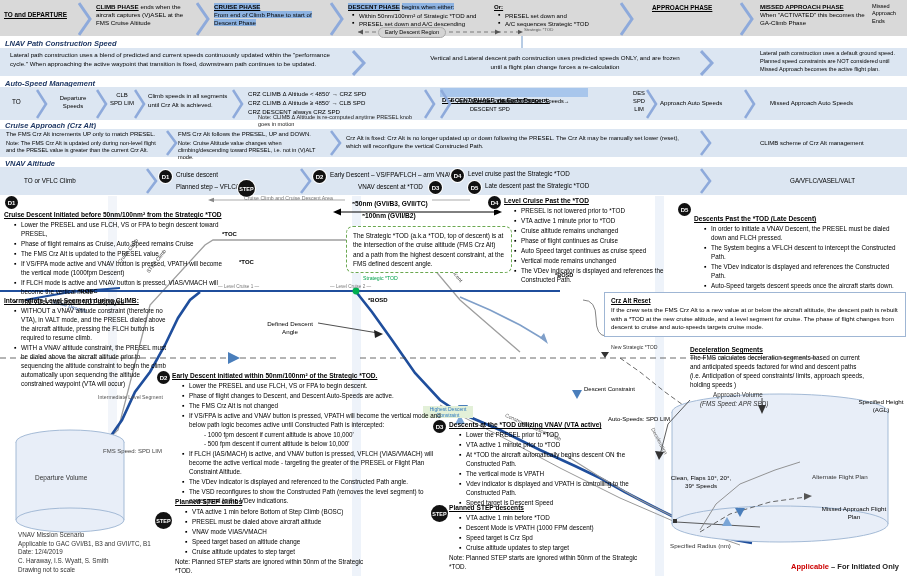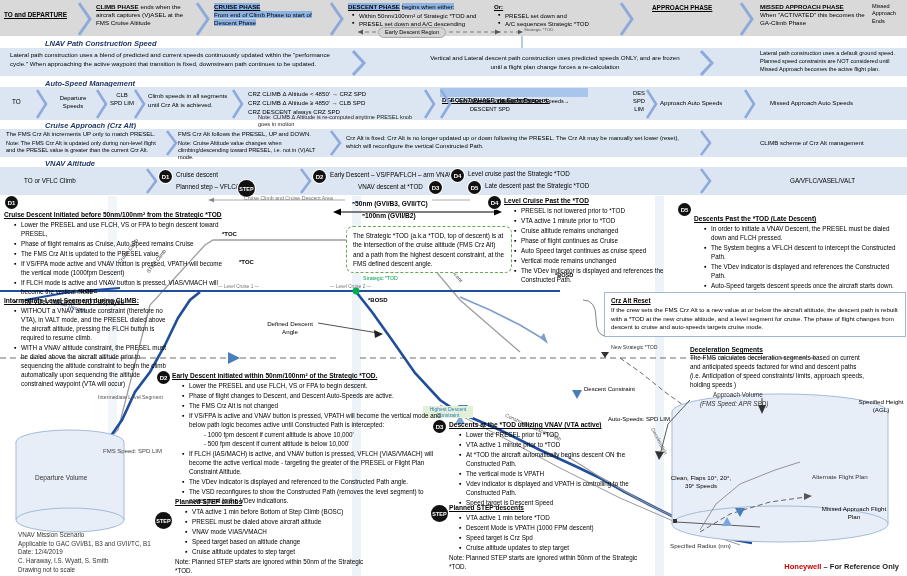--- a/index.html
+++ b/index.html
@@ -7,21 +7,21 @@
        font-family:"Liberation Sans",sans-serif;color:#000;}
   
   #phase-banner{position:absolute;left:0;top:0;width:907px;height:36px;background:#d9d9d9;}
   .bandrow{position:absolute;left:0;width:907px;}
   .band-gray{background:#d9d9d9;}
   .band-blue{background:#dce6f2;}
   .cell{position:absolute;box-sizing:border-box;}
   .ttl{font-weight:bold;text-decoration:underline;}
   .hl{background:#8db3e2;}
   .hl2{background:#a8c6ec;}
-  .sec-label{position:absolute;font-style:italic;font-weight:bold;font-size:7.5px;color:#1f3864;margin-left:40px;}
+  .sec-label{position:absolute;font-style:italic;font-weight:bold;font-size:7.5px;color:#1f3864;}
   ul.b{margin:0;padding-left:10px;list-style:none;}
   ul.b li{position:relative;padding-left:7px;margin:0 0 1px 0;}
   ul.b li:before{content:"\25AA";position:absolute;left:0;top:-1px;font-size:7px;}
   .ital{font-style:italic;}
   .note{font-size:5.6px;}
   
   .badge{position:absolute;width:13px;height:13px;border-radius:50%;background:#111;color:#fff;
          font-size:6px;font-weight:bold;display:flex;align-items:center;justify-content:center;
          box-shadow:0 0 0 1px #fff;}
   .badge.step{width:17px;height:17px;font-size:5.5px;}
@@ -586,15 +586,15 @@
 
 <div class="blk" style="left:18px;top:531px;width:170px;line-height:1.38;color:#333;">
   <div>VNAV Mission Scenario</div>
   <div>Applicable to GAC GVI/B1, B3 and GVII/TC, B1</div>
   <div>Date: 12/4/2019</div>
   <div>C. Haraway, I.S. Wyatt, S. Smith</div>
   <div>Drawing not to scale</div>
 </div>
 
 <div id="footer-brand">
-  <span class="hw">Honeywell</span>
-  <span class="fr">– For Reference Only</span>
+  <span class="hw">Applicable</span>
+  <span class="fr">– For Initiated Only</span>
 </div>
 
 </body></html>

